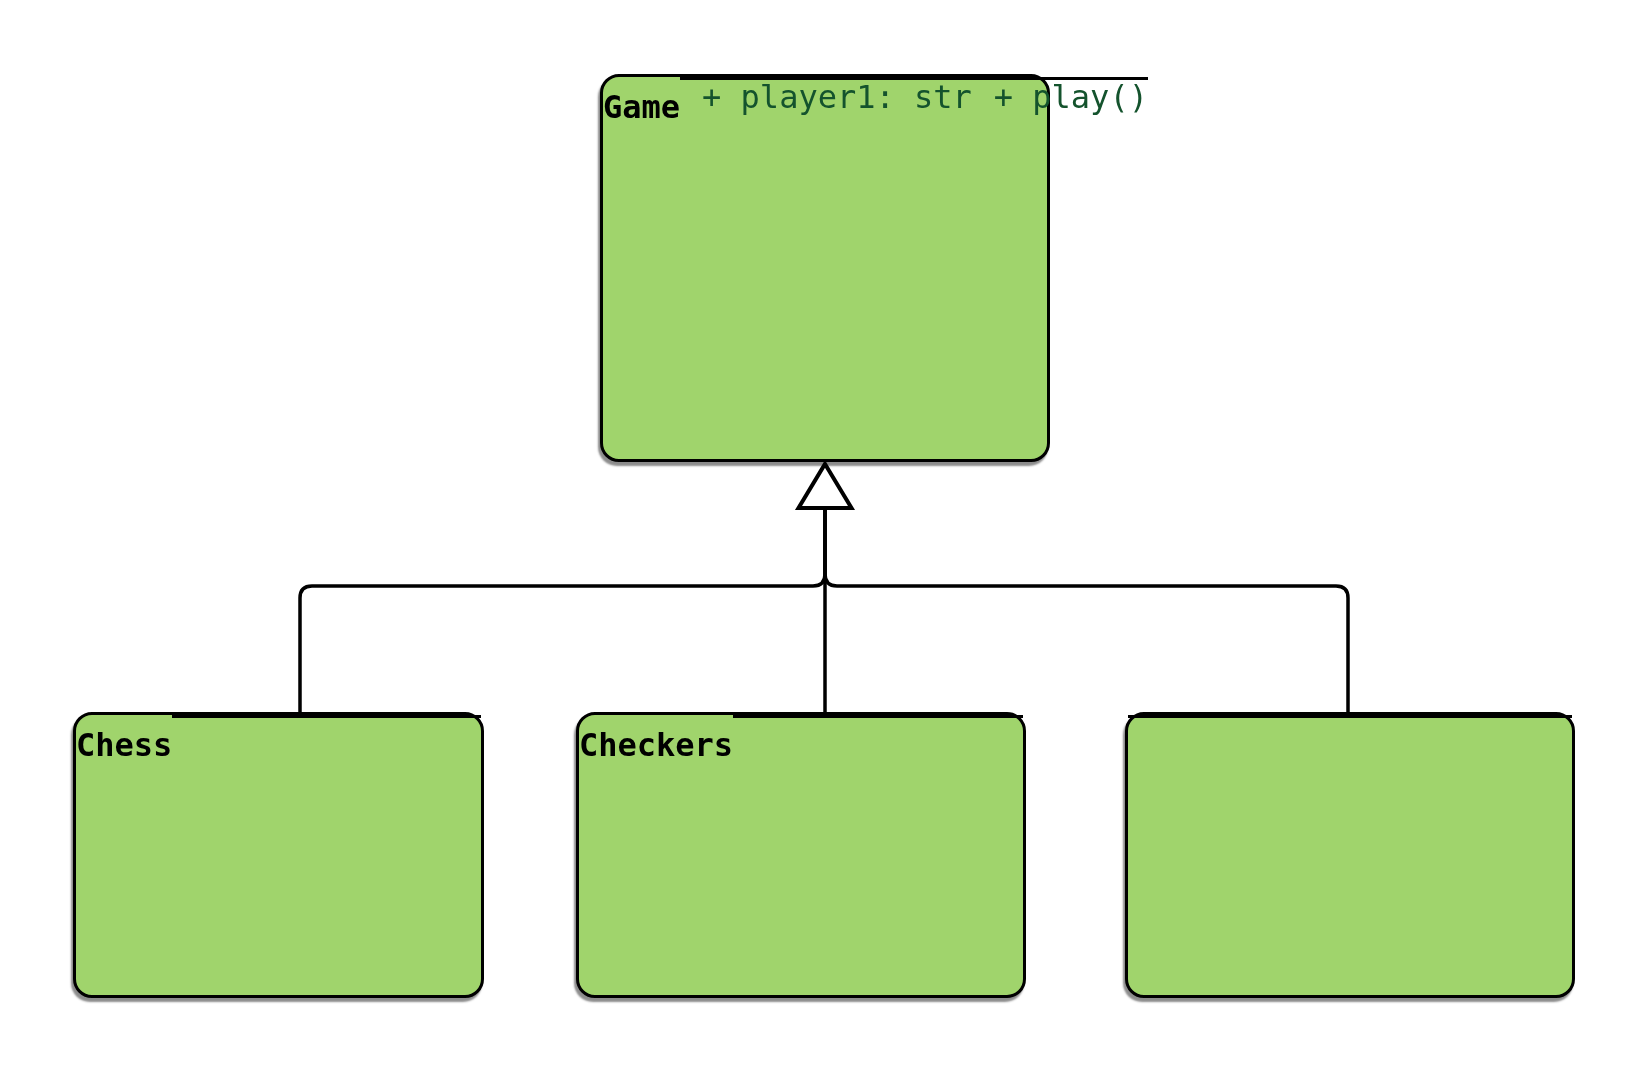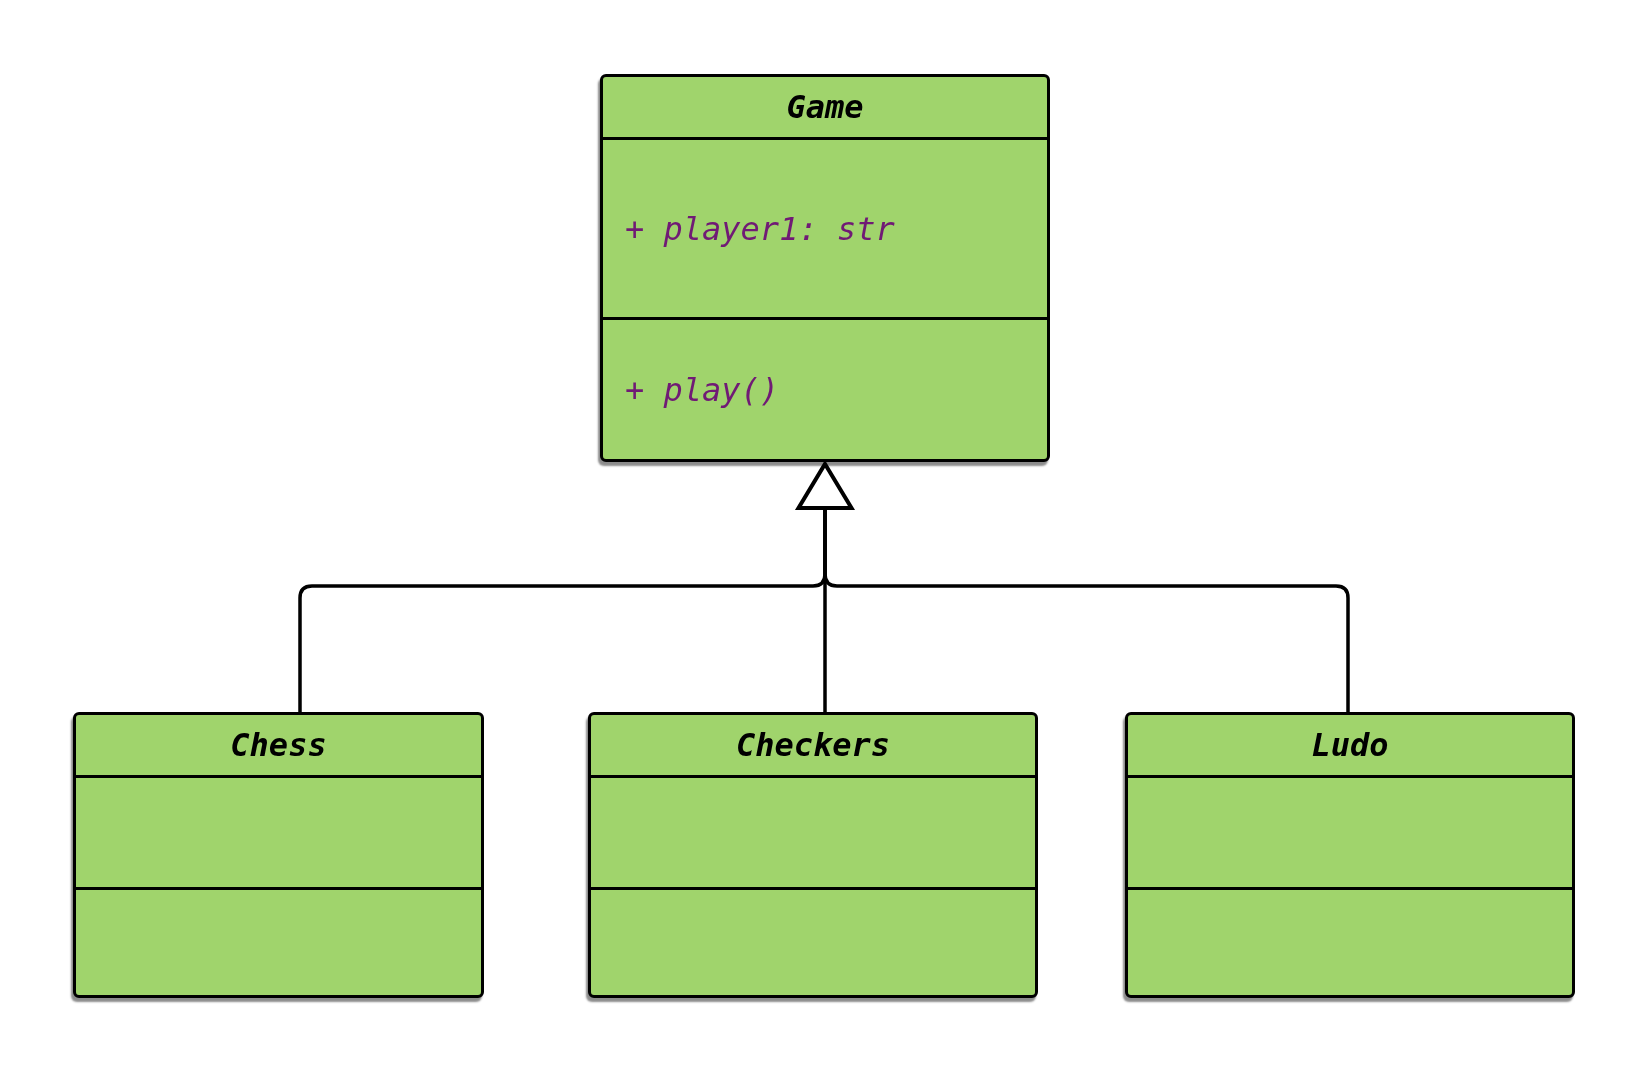--- a/index.html
+++ b/index.html
@@ -18,50 +18,49 @@
   }
   .edges-svg {
     position: absolute;
     left: 0; top: 0;
     width: 1650px; height: 1074px;
   }
   .uml-box {
     position: absolute;
     background: var(--class-fill);
     border: 3px solid var(--line-color);
-    border-radius: 6px;
+    border-radius: 19px;
     box-shadow: -2px 4px 2px rgba(0,0,0,0.45);
     display: flex;
-    flex-direction: column;
-    font-style: italic;
+    flex-direction: row;
   }
   .box-game     { left: 600px;  top: 74px;  width: 450px; height: 388px; }
   .box-chess    { left: 73px;   top: 712px; width: 411px; height: 286px; }
-  .box-checkers { left: 588px;  top: 712px; width: 450px; height: 286px; }
+  .box-checkers { left: 576px;  top: 712px; width: 450px; height: 286px; }
   .box-ludo     { left: 1125px; top: 712px; width: 450px; height: 286px; }
 
   .sec-title {
     height: 60px;
     flex: 0 0 60px;
     display: flex;
     align-items: center;
     justify-content: center;
     font-weight: 700;
     font-size: 32px;
     color: #000;
     letter-spacing: 0px;
   }
   .sec {
     border-top: 3px solid var(--line-color);
     display: flex;
     flex-direction: column;
-    justify-content: center;
+    justify-content: space-between;
     padding-left: 22px;
     font-size: 32px;
-    color: #701a75;
+    color: #14532d;
     line-height: 34px;
     white-space: pre;
   }
   
   .box-game .sec-attrs   { flex: 0 0 180px; }
   .box-game .sec-methods { flex: 1 1 auto; }
   
   .box-chess .sec-attrs, .box-checkers .sec-attrs, .box-ludo .sec-attrs { flex: 0 0 112px; }
   .box-chess .sec-methods, .box-checkers .sec-methods, .box-ludo .sec-methods { flex: 1 1 auto; }
 </style>
@@ -97,18 +96,17 @@
     <div class="sec sec-methods"></div>
   </div>
 
   <div class="uml-box box-checkers">
     <div class="sec-title">Checkers</div>
     <div class="sec sec-attrs"></div>
     <div class="sec sec-methods"></div>
   </div>
 
   <div class="uml-box box-ludo">
-    <div class="sec-title">Ludo</div>
     <div class="sec sec-attrs"></div>
     <div class="sec sec-methods"></div>
   </div>
 
 </div>
 
 </body></html>

